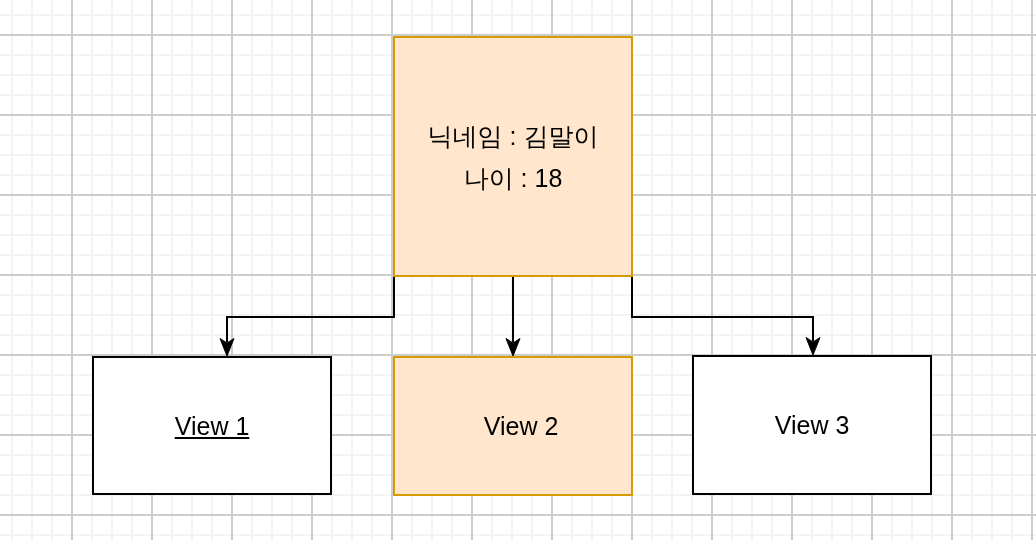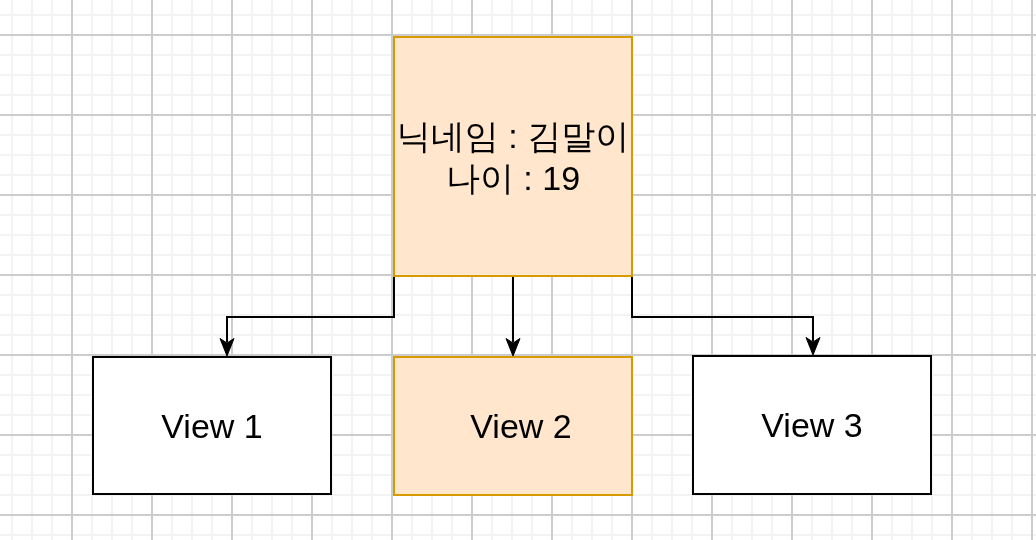--- a/index.html
+++ b/index.html
@@ -23,38 +23,38 @@
     background-size: 80px 80px, 80px 80px, 20px 20px, 20px 20px;
     background-position: 71px 0px, 0px 34px, 11px 0px, 0px 14px;
   }
   .node {
     position: absolute;
     box-sizing: border-box;
     display: flex;
     align-items: center;
     justify-content: center;
     text-align: center;
-    font-size: 34px;
+    font-size: 25px;
     line-height: 42px;
   }
   .node.highlighted {
     background: #ffe6cc;
     border: 2px solid #d79b00;
   }
   .node.plain {
     background: #ffffff;
     border: 2px solid #000000;
   }
   .node-parent {
     left: 393px;
     top: 36px;
     width: 240px;
     height: 241px;
   }
-  .node-view1 { left: 92px;  top: 356px; width: 240px; height: 139px; }
+  .node-view1 { left: 92px;  top: 356px; width: 240px; height: 139px; text-decoration: underline; }
   .node-view2 { left: 393px; top: 356px; width: 240px; height: 140px; padding-left: 16px; }
   .node-view3 { left: 692px; top: 355px; width: 240px; height: 140px; }
   .edges-layer {
     position: absolute;
     left: 0;
     top: 0;
     width: 1036px;
     height: 540px;
     pointer-events: none;
   }
@@ -86,21 +86,21 @@
     </g>
     <g>
       <path class="edge-line" d="M 632 277 L 632 317 L 813 317 L 813 341"></path>
       <polygon class="arrowhead" points="813,355 806,337.5 813,342 820,337.5"></polygon>
     </g>
   </svg>
 
   <div class="node highlighted node-parent">
     <div>
       <div>닉네임 : 김말이</div>
-      <div>나이 : 19</div>
+      <div>나이 : 18</div>
     </div>
   </div>
 
   <div class="node plain node-view1">
     <span>View 1</span>
   </div>
 
   <div class="node highlighted node-view2">
     <span>View 2</span>
   </div>

